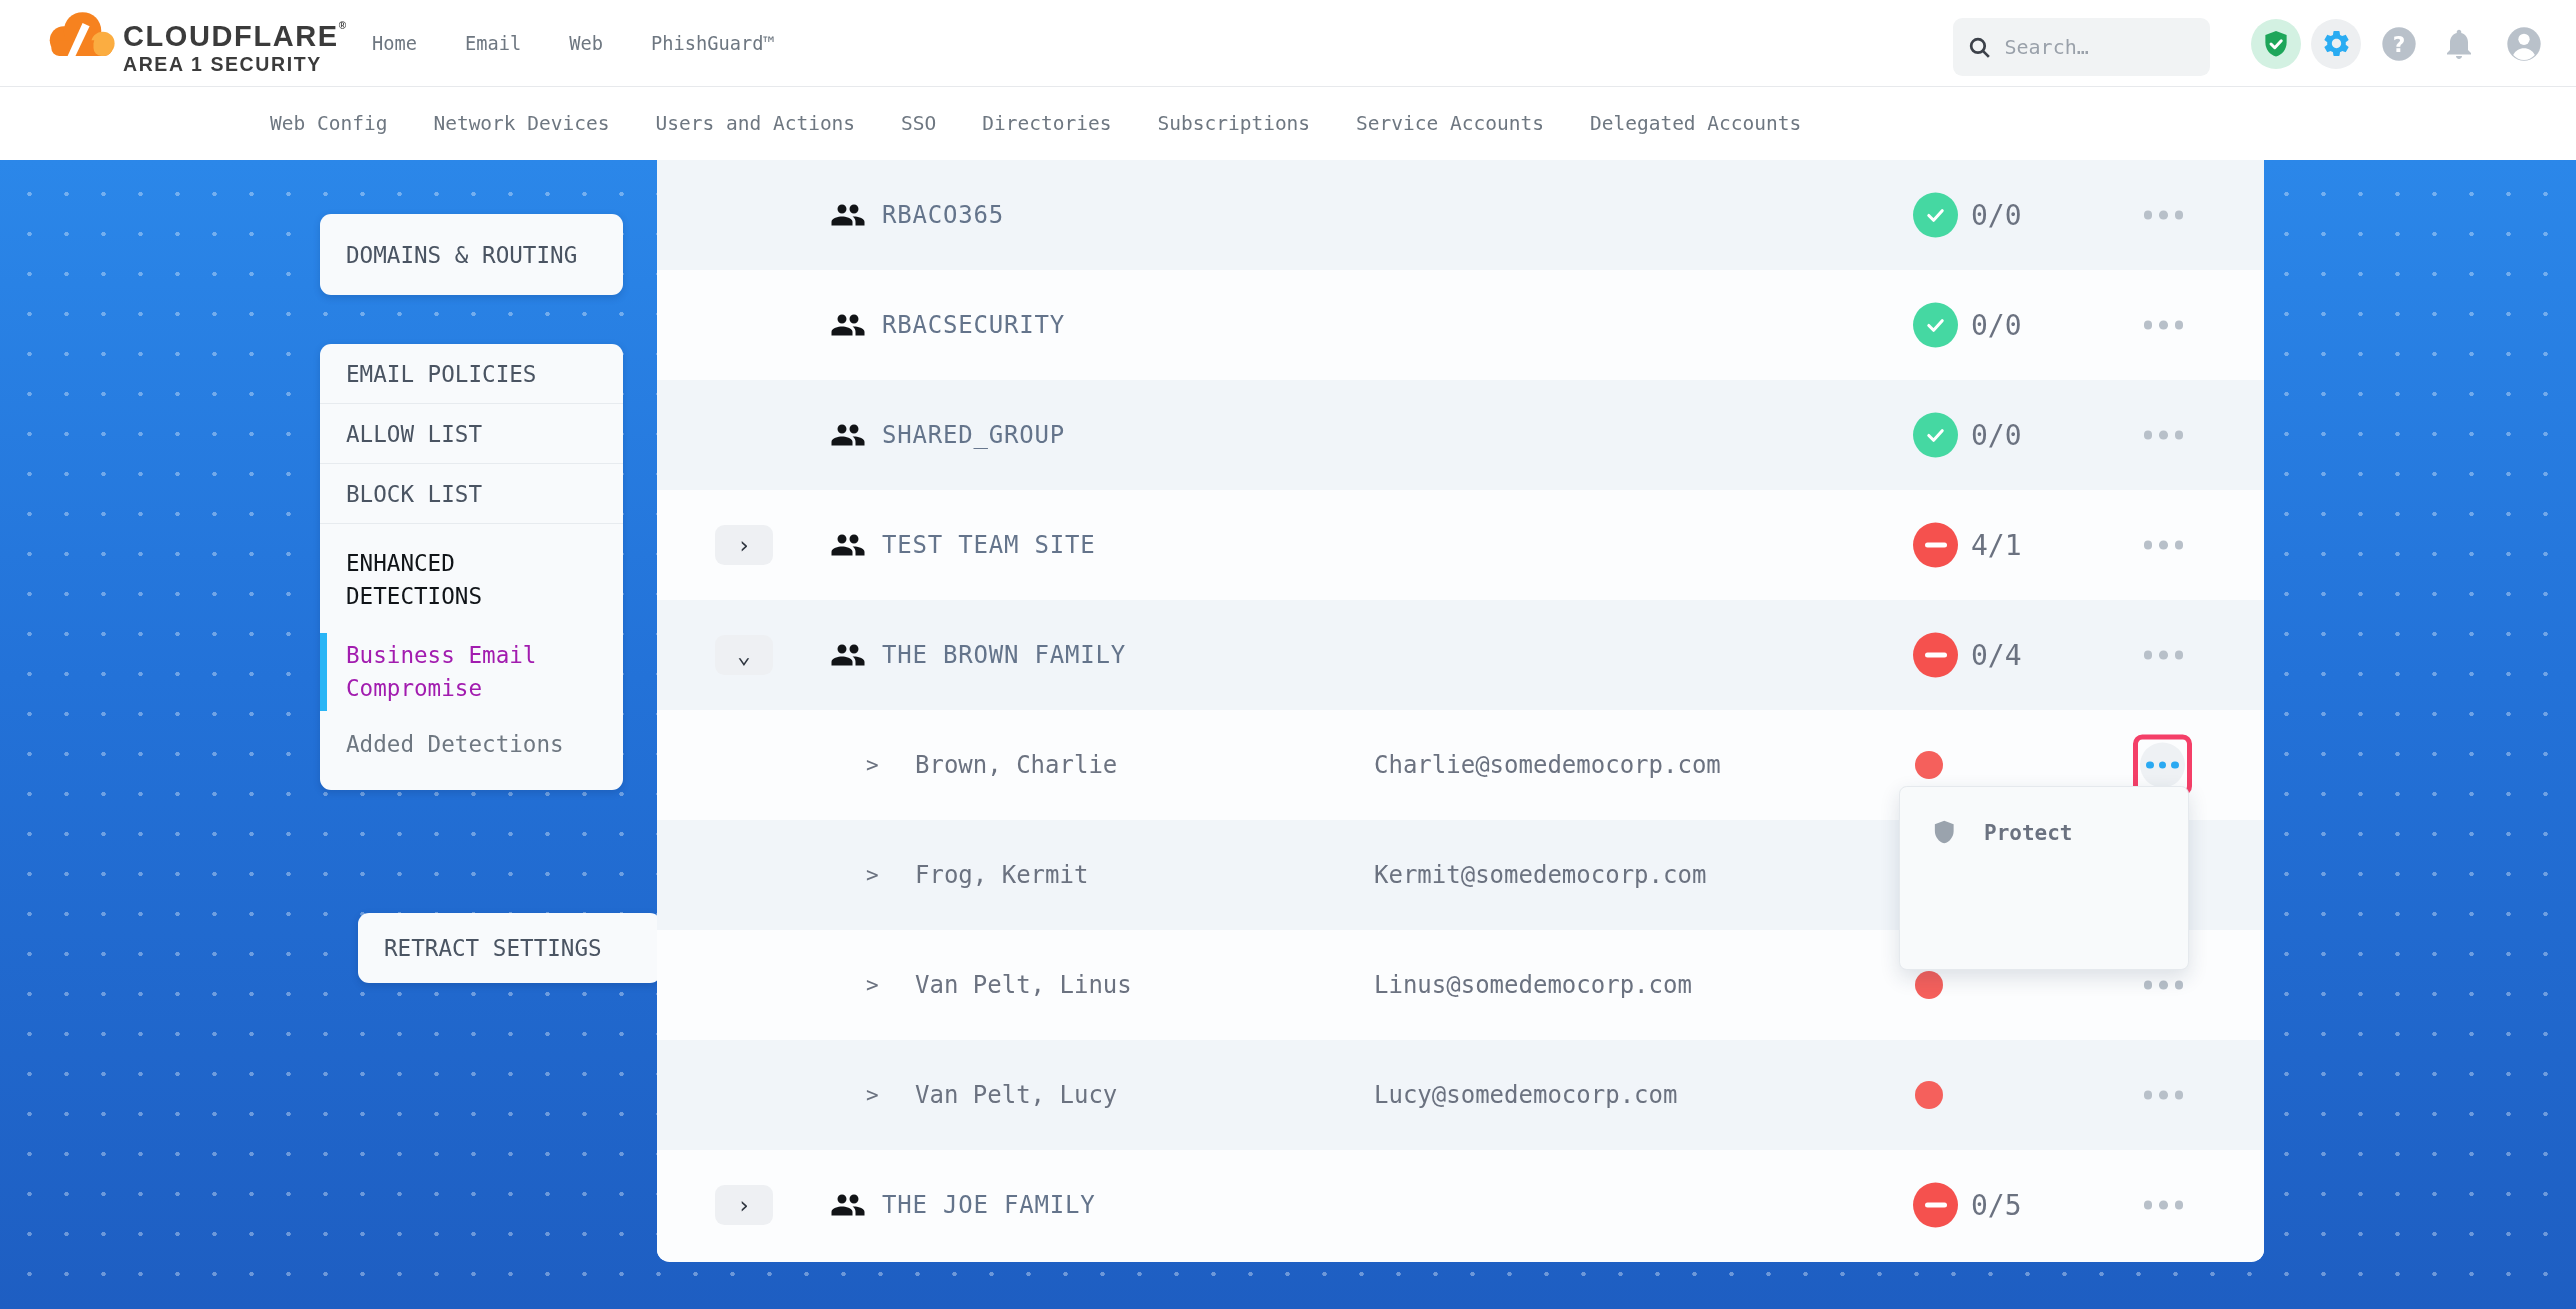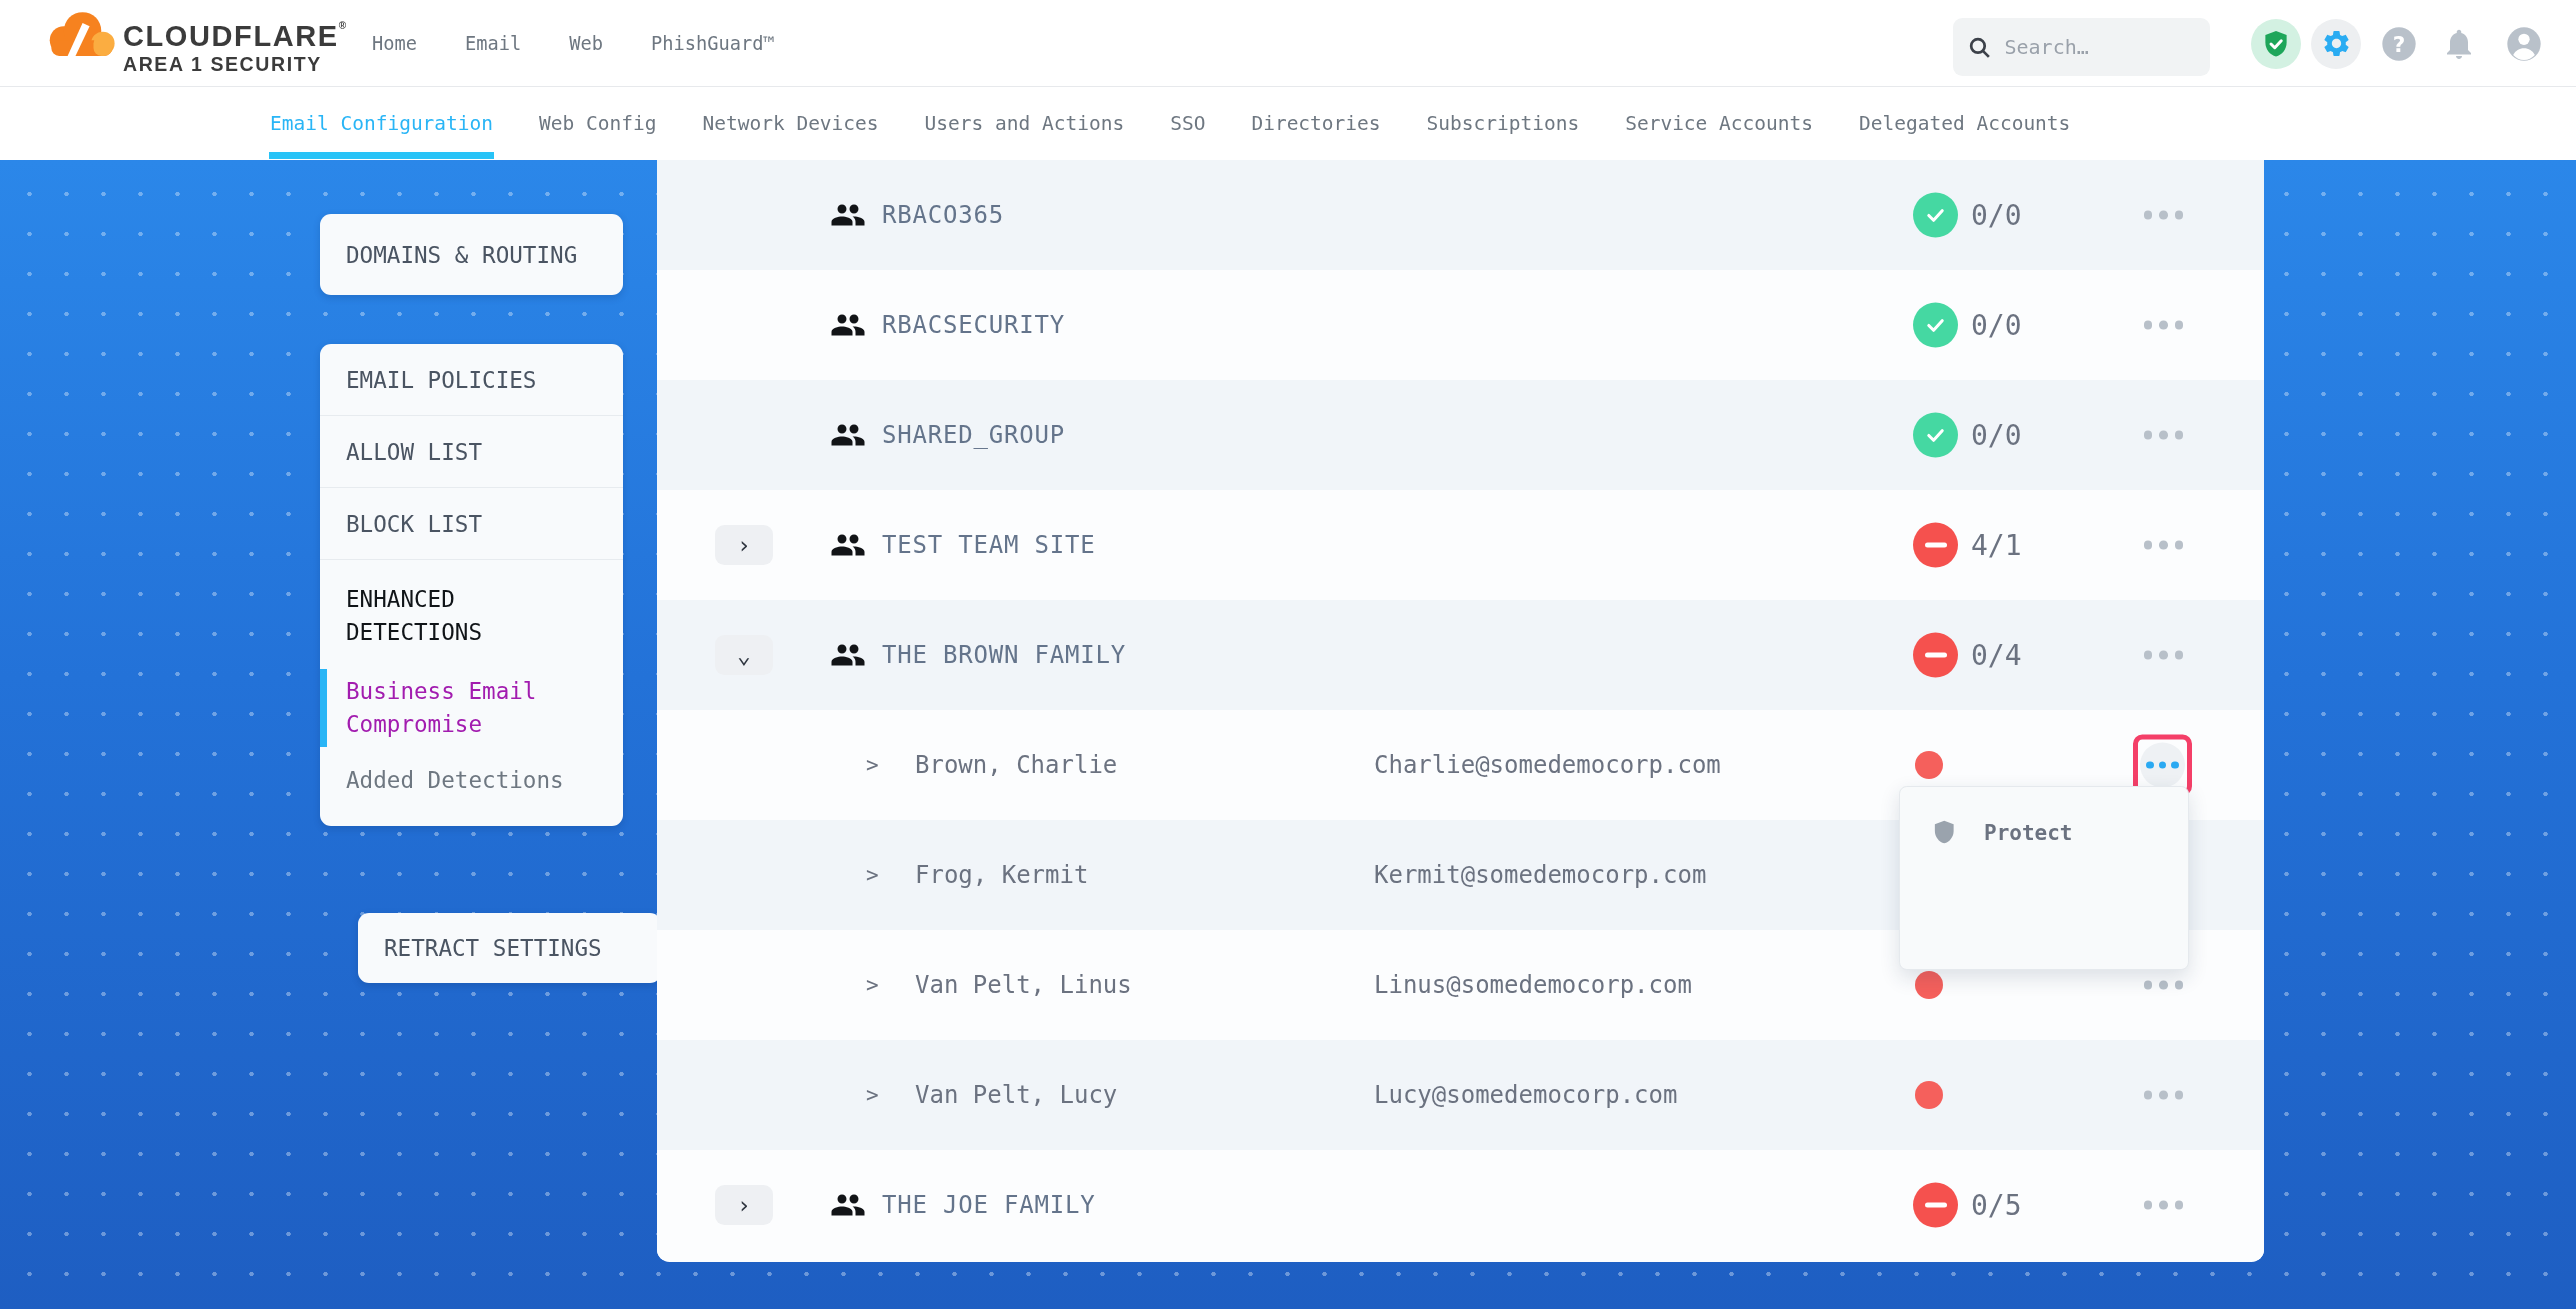--- a/index.html
+++ b/index.html
@@ -69,21 +69,21 @@
   
   .side-card {
     position:absolute; left:320px; width:303px; background:#f8fafc;
     border-radius:11px; box-shadow:0 2.3px 7px rgba(10,40,90,.18); z-index:5;
   }
   .card-domains { top:54px; height:81px; display:flex; align-items:center; }
   .card-retract { top:753px; height:70px; display:flex; align-items:center;margin-left:38px; }
   .side-link { font-size:22.6px; color:#4a5462; padding-left:26px; cursor:pointer; }
   .card-policies { top:184px; padding-bottom:33px; }
   .pol-item {
-    height:72px; display:flex; align-items:center; padding-left:26px;
+    height:60px; display:flex; align-items:center; padding-left:26px;
     font-size:22.6px; color:#4a5462; border-bottom:1.6px solid #e7ebef; cursor:pointer;
   }
   .enh-section { padding:23px 26px 0 26px; }
   .enh-title { font-size:22.6px; line-height:33px; color:#101418; }
   .enh-item { position:relative; margin:20px -26px 0 -26px; padding:6.2px 26px; cursor:pointer; }
   .enh-item .txt { font-size:22.6px; line-height:33px; color:#a21caf; }
   .enh-item.active::before { content:""; position:absolute; left:0; top:0; bottom:0; width:7px; background:#29b5f6; }
   .enh-added { margin-top:20px; font-size:22.6px; color:#6e7781; cursor:pointer; }
 
   
@@ -198,21 +198,20 @@
     <div class="icon-circle ic-user">
       <svg width="40" height="40" viewBox="0 0 24 24">
         <circle cx="12" cy="12" r="10" fill="#b9c1ca"></circle>
         <circle cx="12" cy="9.2" r="3.4" fill="#ffffff"></circle>
         <path d="M5.5 18.6c1.3-2.6 3.8-4 6.5-4s5.2 1.4 6.5 4c-1.7 1.9-4 3-6.5 3s-4.8-1.1-6.5-3z" fill="#ffffff"></path>
       </svg>
     </div>
   </div>
 
   <div class="tabbar">
-    <div class="tab active">Email Configuration</div>
     <div class="tab">Web Config</div>
     <div class="tab">Network Devices</div>
     <div class="tab">Users and Actions</div>
     <div class="tab">SSO</div>
     <div class="tab">Directories</div>
     <div class="tab">Subscriptions</div>
     <div class="tab">Service Accounts</div>
     <div class="tab">Delegated Accounts</div>
   </div>
 

